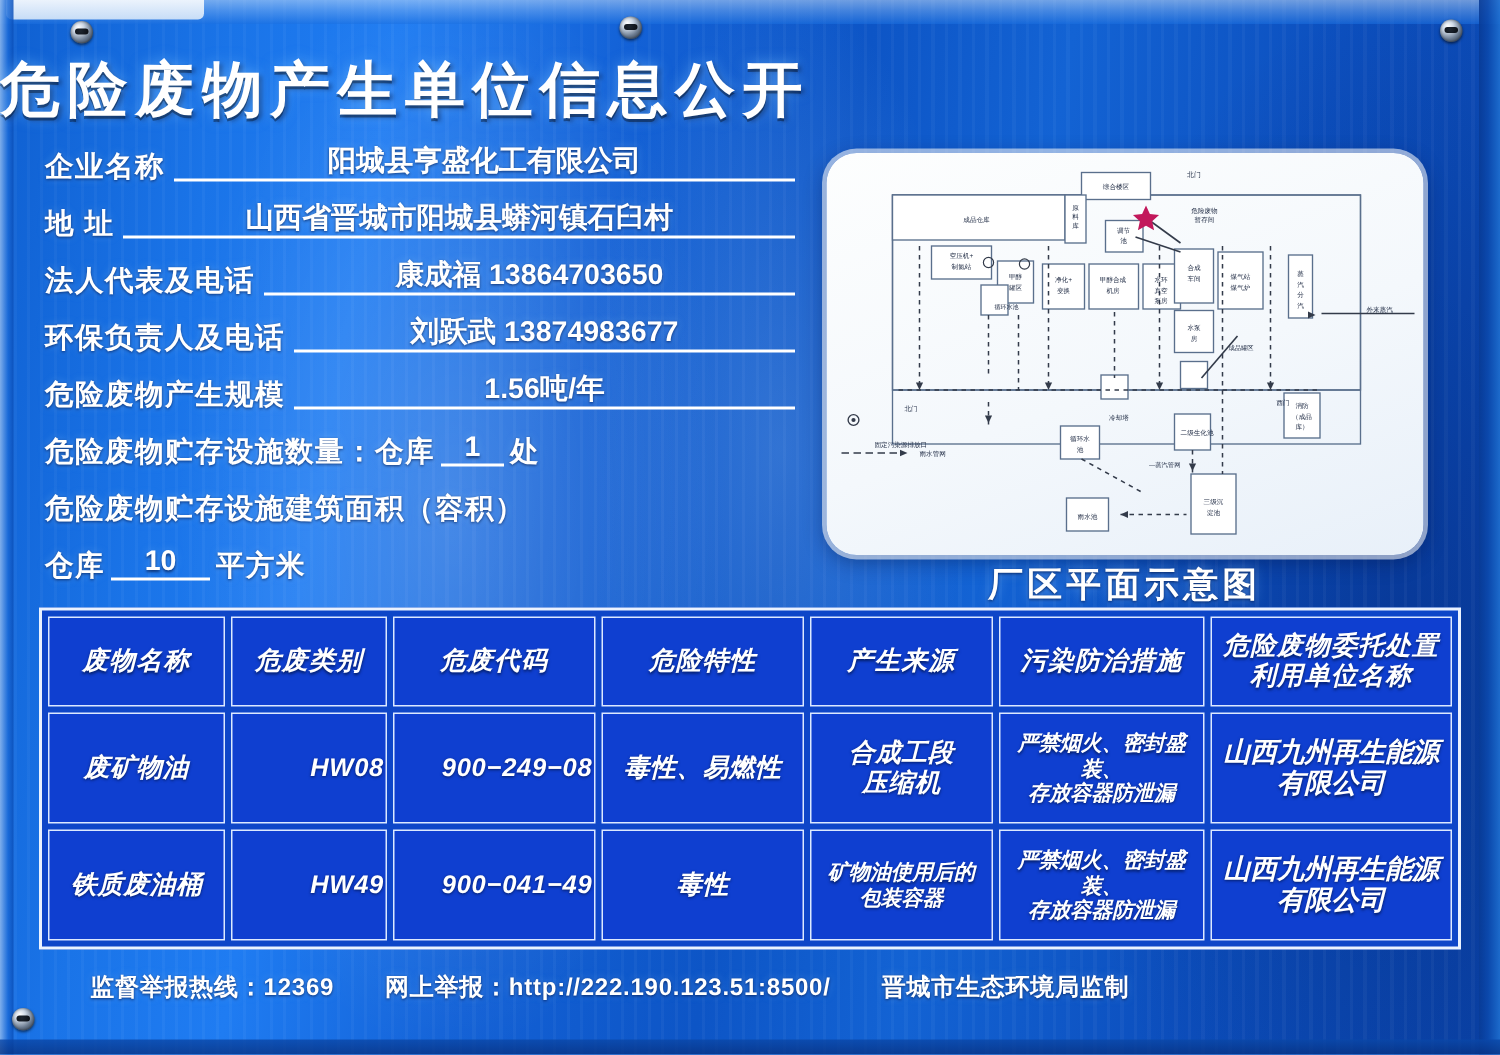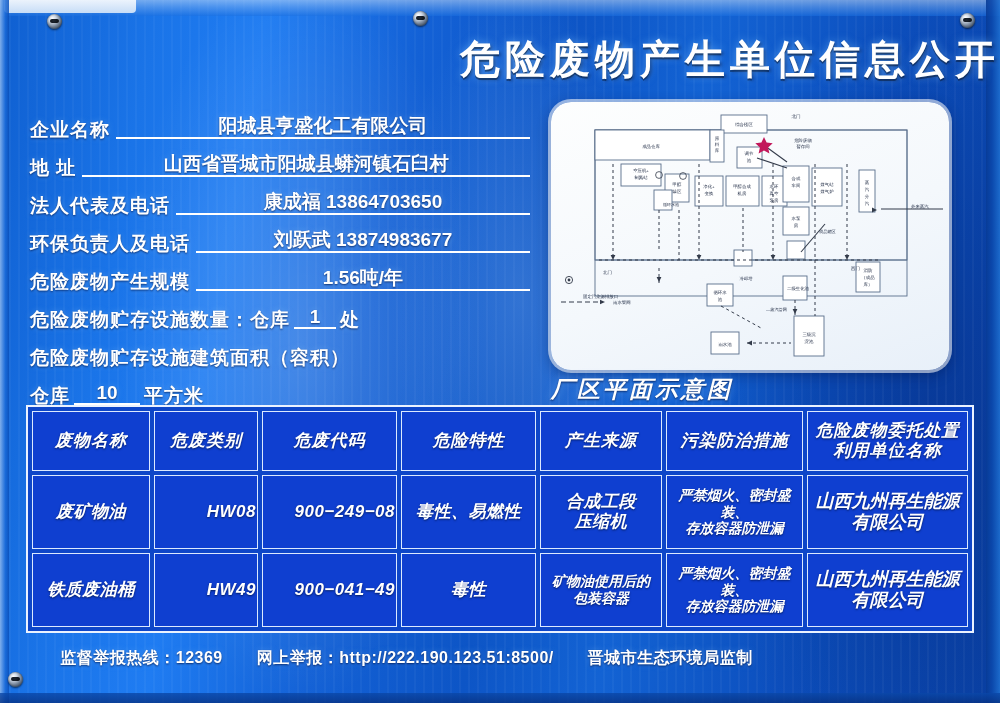--- a/index.html
+++ b/index.html
@@ -56,28 +56,28 @@
     box-shadow:0 1px 2px rgba(0,0,0,.6), inset 0 0 2px rgba(0,0,0,.5);
   }
   .screw i{
     position:absolute;left:3px;top:5px;width:9px;height:4px;border-radius:2px;
     background:radial-gradient(circle at 40% 40%,#1d2530,#0a0e14);
     display:block;
   }
 
   
   .title{
-    position:absolute;left:0;top:32px;width:1000px;text-align:right;
+    position:absolute;left:0;top:32px;width:1000px;text-align:left;
     font-size:40px;font-weight:bold;letter-spacing:5px;color:#ffffff;
     text-shadow:0 2px 0 rgba(0,0,0,.35), 0 0 9px rgba(120,190,255,.65), 2px 2px 3px rgba(0,30,90,.6);
   }
 
   
   .info{
-    position:absolute;left:30px;top:115px;width:500px;
+    position:absolute;left:30px;top:97px;width:500px;
     color:#ffffff;font-size:19px;line-height:1;
     text-shadow:0 1px 2px rgba(0,25,80,.75), 0 0 6px rgba(150,205,255,.35);
   }
   .row{display:flex;align-items:flex-end;margin-bottom:14px;height:24px;}
   .lbl{white-space:nowrap;font-weight:bold;letter-spacing:1px;}
   .val{
     flex:1;border-bottom:2px solid #ffffff;text-align:center;
     font-weight:bold;padding:0 4px 2px 4px;white-space:nowrap;
     margin-left:6px;
   }
@@ -86,24 +86,23 @@
 
   
   .diagram-panel{
     position:absolute;left:551px;top:102px;width:398px;height:268px;
     background:linear-gradient(160deg,#fdfefe 0%,#f4f8fc 55%,#e8f0f9 100%);
     border-radius:20px;
     box-shadow:0 0 0 3px rgba(255,255,255,.55), 0 4px 14px rgba(0,15,60,.45);
     overflow:hidden;
   }
   .diagram-caption{
-    position:absolute;left:551px;top:374px;width:398px;
+    position:absolute;left:551px;top:374px;width:398px;text-align:center;
     font-size:23px;font-weight:bold;color:#ffffff;letter-spacing:3px;
     text-shadow:0 1px 2px rgba(0,25,80,.8), 0 0 8px rgba(140,200,255,.5);
-    font-style:italic;
   }
   .diagram-panel svg{display:block;width:398px;height:268px;}
 
   
   .tbl{
     position:absolute;left:26px;top:405px;width:948px;height:228px;
     border:2px solid #eaf2ff;
     box-sizing:border-box;
     background:#0e46c8;
     font-style:italic;

